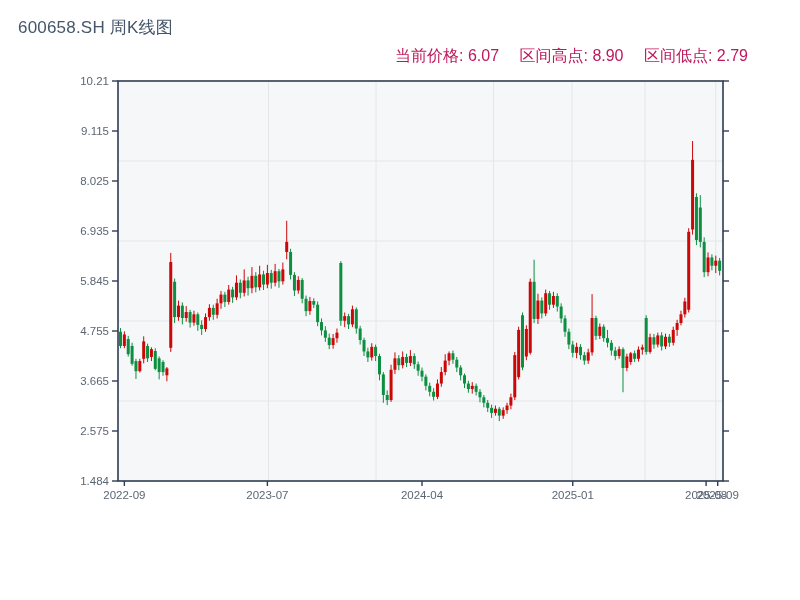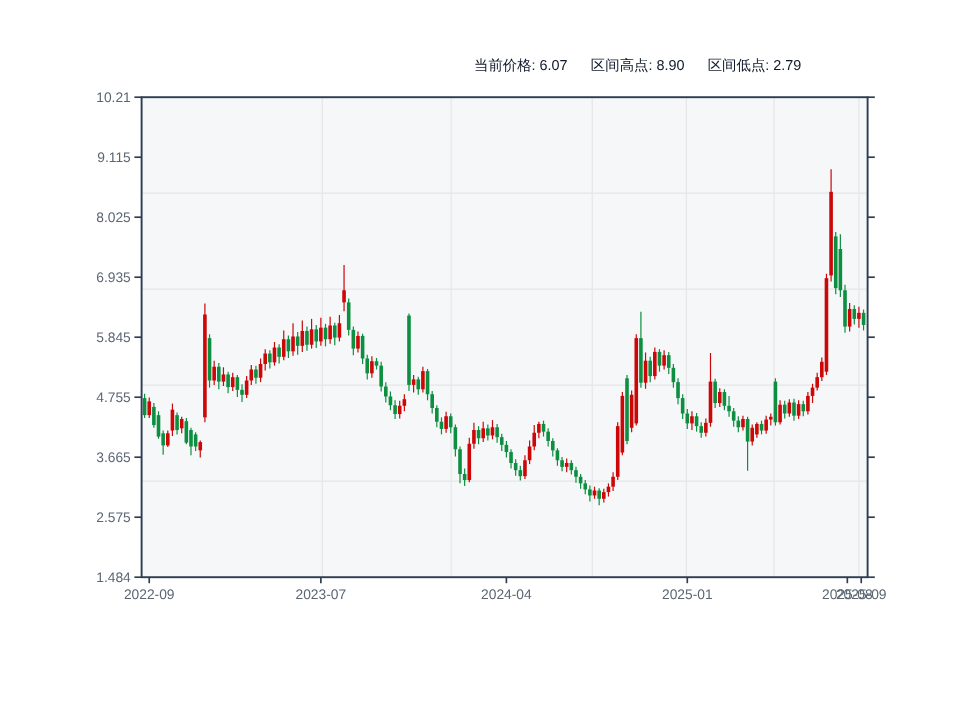--- a/index.html
+++ b/index.html
@@ -1,28 +1,29 @@
 <!DOCTYPE html>
 <html><head>
 <meta charset="utf-8">
 <style>
   html,body{margin:0;padding:0;background:#ffffff;}
   body{font-family:"Liberation Sans","DejaVu Sans",sans-serif;width:800px;height:600px;position:relative;overflow:hidden;}
   .page{position:absolute;inset:0;background:#ffffff;}
   .chart-title{position:absolute;left:18px;top:16px;font-size:17px;color:#45566b;letter-spacing:.2px;}
   .chart-subtitle{position:absolute;left:18px;top:46px;font-size:12px;color:#9aa3ac;}
-  .chart-stats{position:absolute;left:395px;top:46px;font-size:12px;color:#0f172a;white-space:nowrap;}
+  .chart-stats{position:absolute;left:395px;top:46px;font-size:16px;color:#be185d;white-space:nowrap;}
   .chart-stats .stat{margin-right:16px;}
   svg{position:absolute;left:0;top:0;}
   text{font-family:"Liberation Sans","DejaVu Sans",sans-serif;}
 </style>
 </head>
 <body>
 
 <div class="page">
+  <div class="chart-title">600658.SH 周K线图</div>
   <div class="chart-stats">
     <span class="stat">当前价格: 6.07</span>
     <span class="stat">区间高点: 8.90</span>
     <span class="stat">区间低点: 2.79</span>
   </div>
   <svg id="chart" width="800" height="600" viewBox="0 0 800 600">
       <rect x="118" y="81" width="605" height="400" fill="#f6f7f9"></rect>
       <line x1="118" y1="161" x2="723" y2="161" stroke="#e6e6e9" stroke-width="1"></line>
       <line x1="118" y1="241" x2="723" y2="241" stroke="#e6e6e9" stroke-width="1"></line>
       <line x1="118" y1="321" x2="723" y2="321" stroke="#e6e6e9" stroke-width="1"></line>

